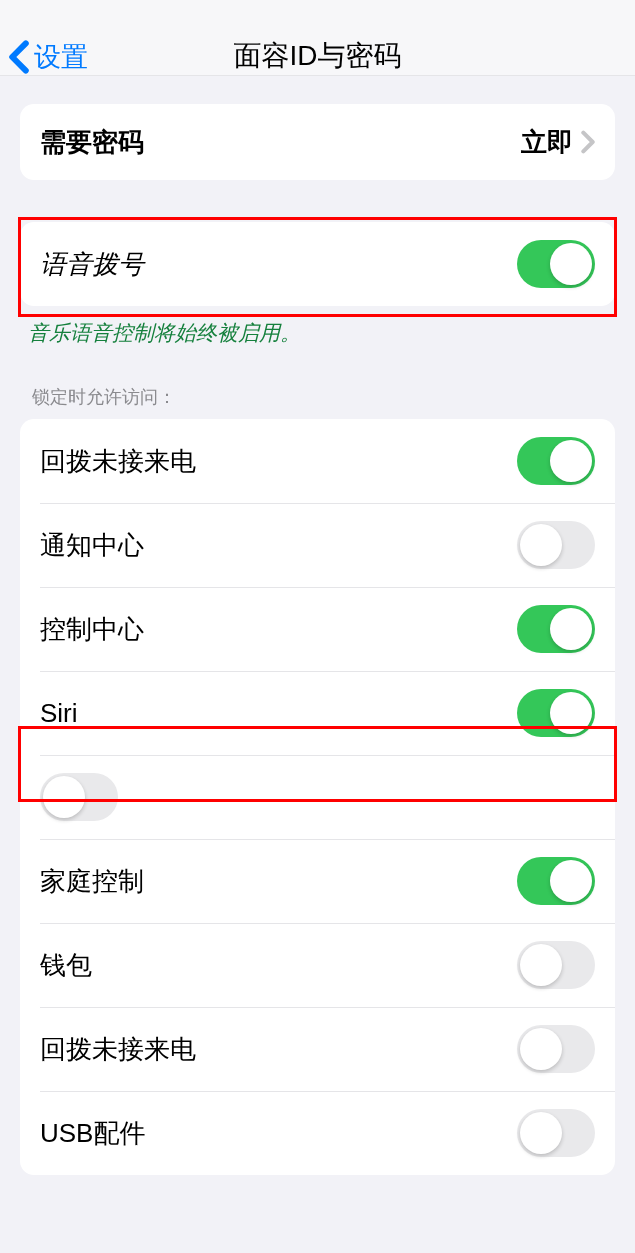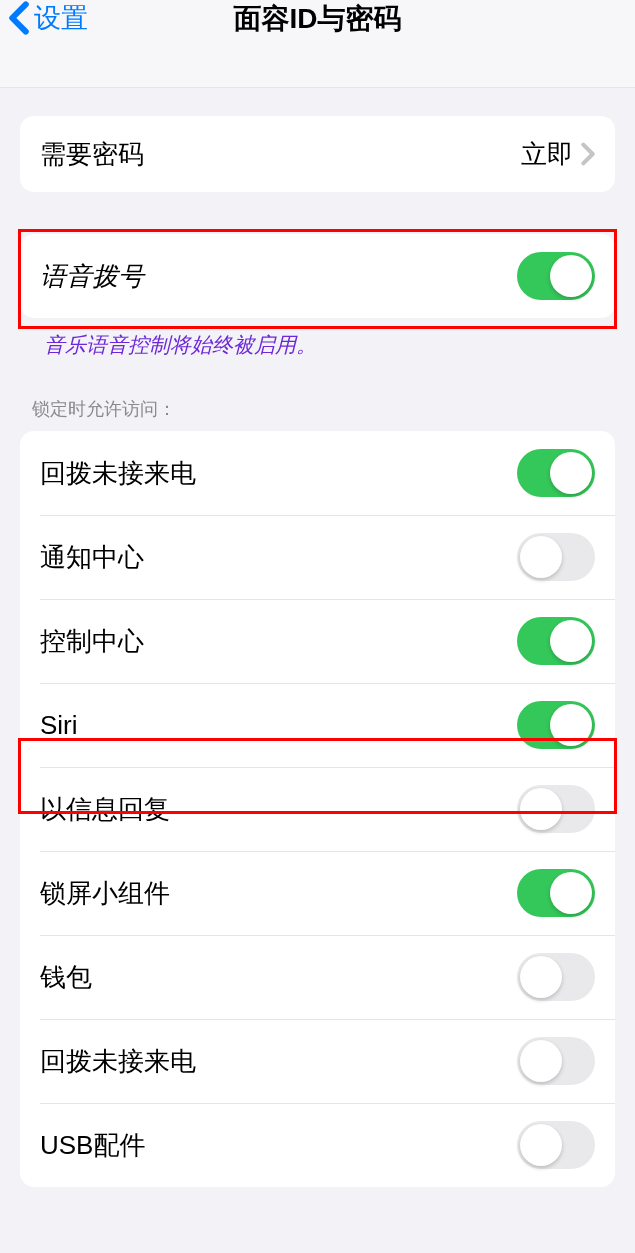--- a/index.html
+++ b/index.html
@@ -9,22 +9,22 @@
       font-family: -apple-system, BlinkMacSystemFont, "Helvetica Neue", sans-serif;
     }
     body {
       width: 635px;
       height: 1253px;
       background: #f2f2f7;
       overflow: hidden;
     }
     .header {
       display: flex;
-      align-items: flex-start;
-      height: 88px;
+      align-items: flex-end;
+      height: 76px;
       background: #f7f7f9;
       border-bottom: 1px solid #e5e5e8;
       position: relative;
     }
     .back-button {
       display: flex;
       align-items: center;
       padding-left: 8px;
       color: #007aff;
       font-size: 27px;
@@ -38,21 +38,21 @@
       stroke-width: 3.5;
       fill: none;
       stroke-linecap: round;
       stroke-linejoin: round;
     }
     .header-title {
       position: absolute;
       left: 50%;
       transform: translateX(-50%);
       font-size: 28px;
-      font-weight: 700;
+      font-weight: 400;
       color: #000;
     }
     .content {
       padding: 0;
     }
     .section {
       margin-top: 28px;
     }
     .card {
       background: #fff;
@@ -93,22 +93,22 @@
       width: 14px;
       height: 24px;
       stroke: #c5c5c7;
       stroke-width: 3.5;
       fill: none;
       stroke-linecap: round;
       stroke-linejoin: round;
     }
     .footer-text {
       font-size: 21px;
-      color: #6d28d9;
-      padding: 12px 44px 0;
+      color: #15803d;
+      padding: 12px 28px 0;
       line-height: 1.4;
     }
     .section-header {
       font-size: 18px;
       color: #8a8a8e;
       padding: 0 32px 10px;
     }
     .toggle {
       width: 78px;
       height: 48px;
@@ -132,20 +132,21 @@
       box-shadow: 0 2px 4px rgba(0,0,0,0.2);
     }
     .toggle-on .toggle-knob {
       right: 3px;
     }
     .toggle-off .toggle-knob {
       left: 3px;
     }
     .section-1 .card {
       margin-top: 0;
+      font-weight: bold;
     }
     .sec2 {
       margin-top: 42px;
       font-style: italic;
     }
     .sec3 {
       margin-top: 38px;
     }
     .highlight-overlay {
       position: absolute;
@@ -218,27 +219,26 @@
             <div class="toggle-knob"></div>
           </div>
         </div>
         <div class="row">
           <span class="row-label">Siri</span>
           <div class="toggle toggle-on">
             <div class="toggle-knob"></div>
           </div>
         </div>
         <div class="row">
-          <span class="row-label">以信息回复</span>
-          <div class="toggle toggle-off">
-            <div class="toggle-knob"></div>
-          </div>
-        </div>
-        <div class="row">
-          <span class="row-label">锁屏小组件</span>
+          <div class="toggle toggle-off">
+            <div class="toggle-knob"></div>
+          </div>
+        </div>
+        <div class="row">
+          <span class="row-label">家庭控制</span>
           <div class="toggle toggle-on">
             <div class="toggle-knob"></div>
           </div>
         </div>
         <div class="row">
           <span class="row-label">钱包</span>
           <div class="toggle toggle-off">
             <div class="toggle-knob"></div>
           </div>
         </div>

